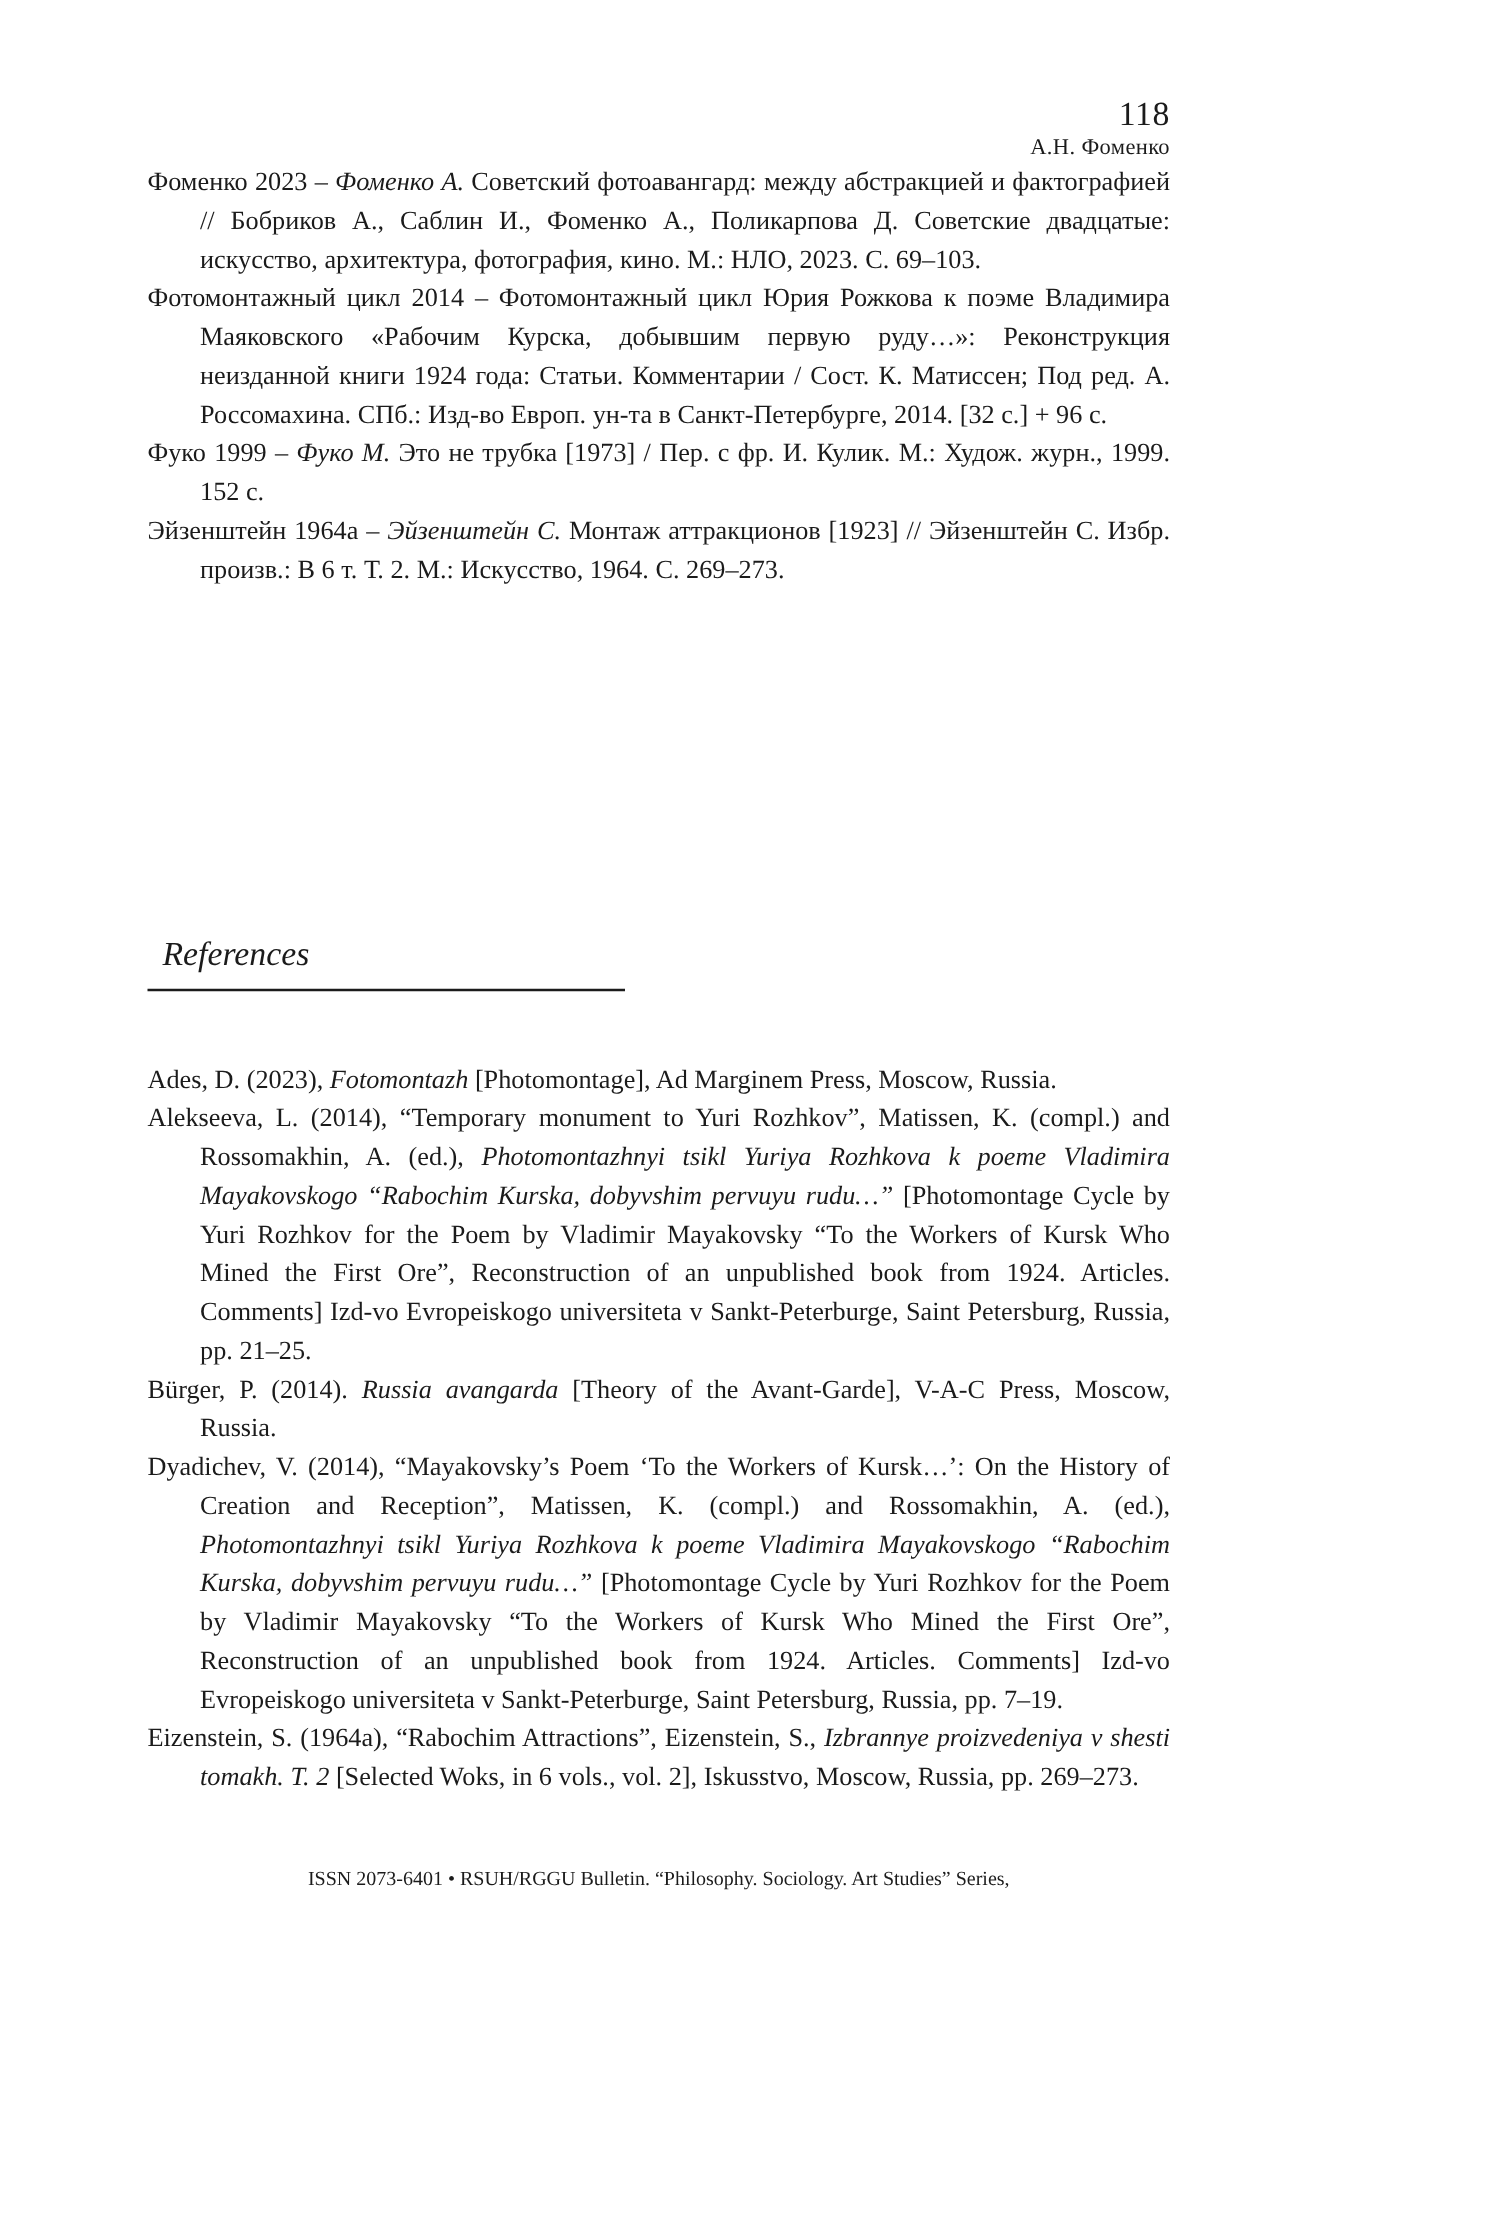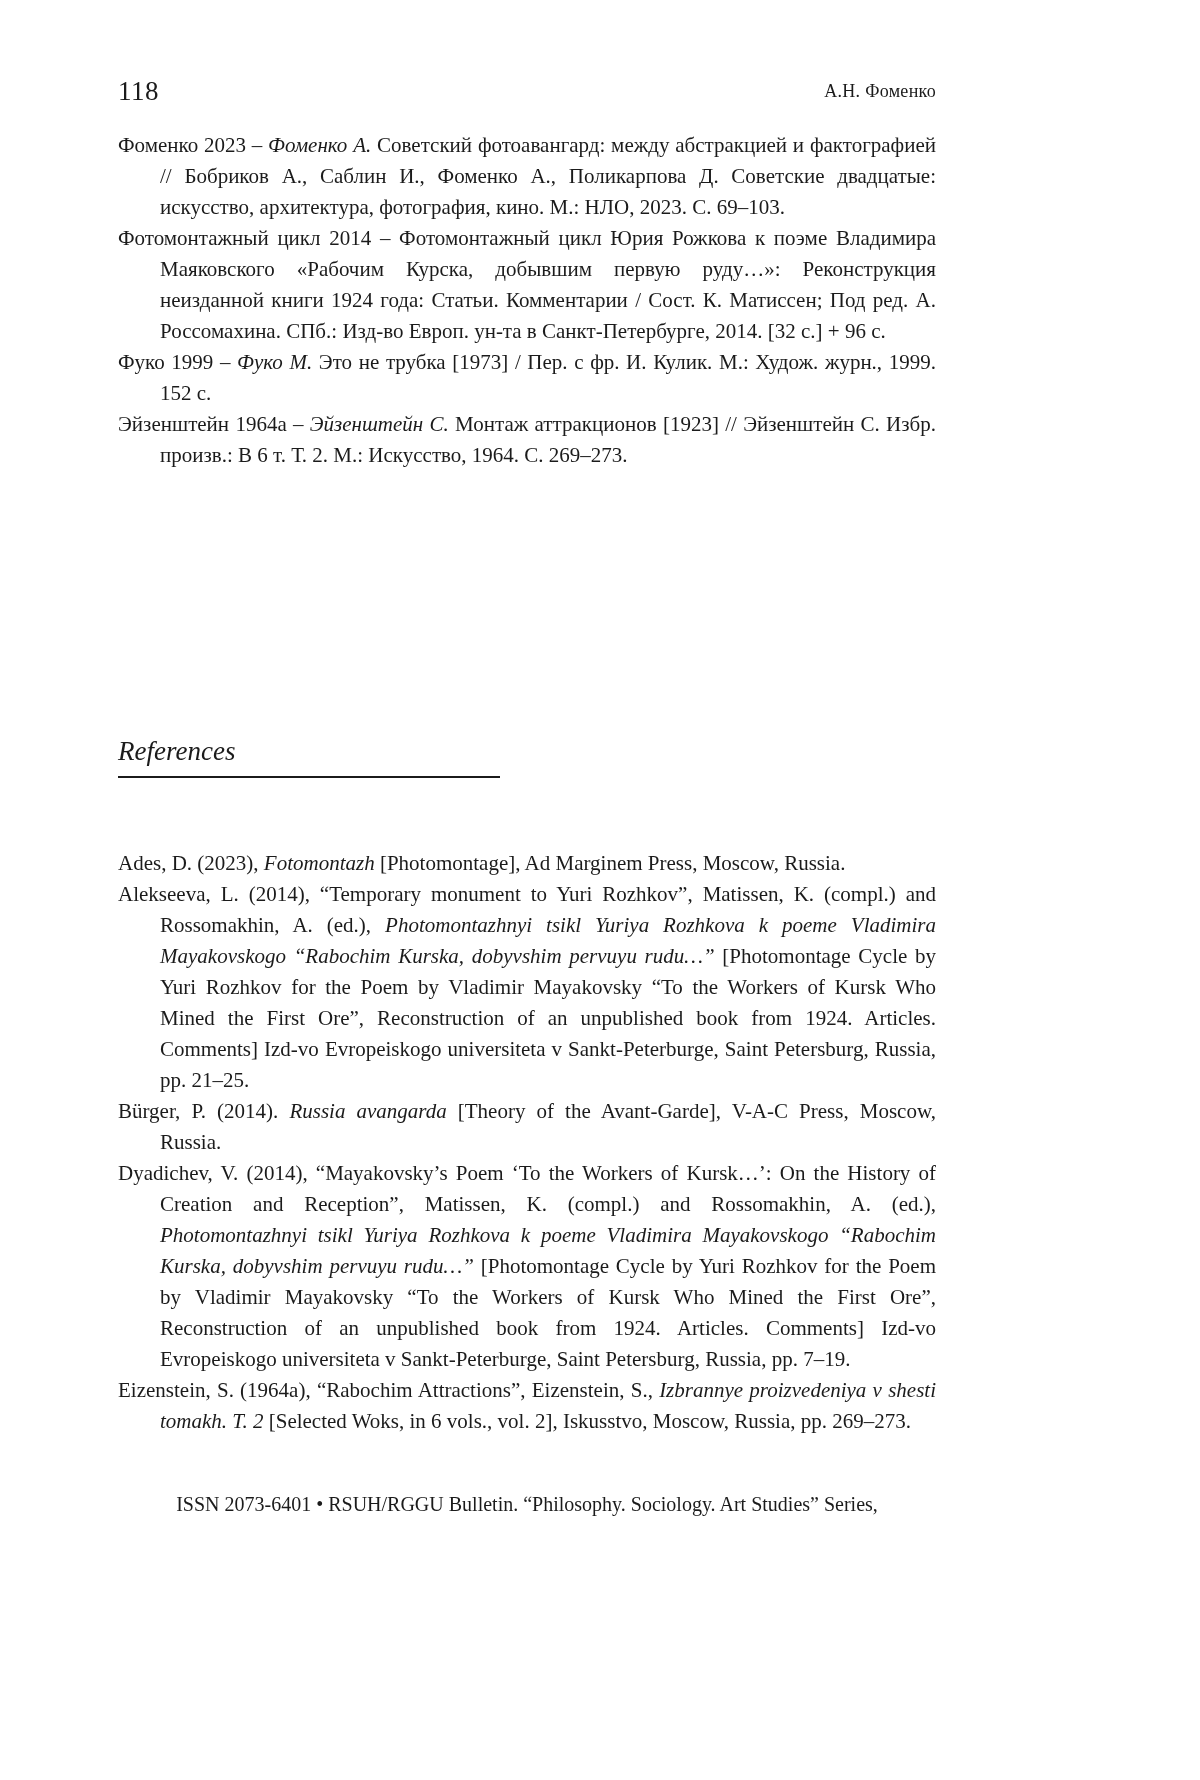--- a/index.html
+++ b/index.html
@@ -17,21 +17,22 @@
     background: #ffffff;
     overflow: hidden;
   }
   .page-header {
     position: absolute;
     top: 76px;
     left: 118px;
     width: 818px;
     display: flex;
     justify-content: space-between;
-    align-items: center;
+    align-items: flex-end;
+    flex-direction: column;
   }
   .page-number {
     font-size: 27px;
     letter-spacing: 0.5px;
   }
   .running-head {
     font-size: 18px;
     letter-spacing: 0.3px;
   }
   .biblio {
@@ -50,38 +51,38 @@
     text-indent: -42px;
   }
   .entry i { font-style: italic; }
   .references-head {
     position: absolute;
     left: 118px;
     top: 736px;
     width: 818px;
   }
   .references-heading {
-    margin: 0;
+    margin: 12px;
     font-size: 27px;
     font-style: italic;
     font-weight: normal;
   }
   .heading-rule {
     width: 382px;
     height: 2px;
     background: #1b1b1b;
     margin-top: 9px;
   }
   .page-footer {
     position: absolute;
     left: 118px;
     top: 1488px;
     width: 818px;
     text-align: center;
-    font-size: 20px;
+    font-size: 16px;
     line-height: 32px;
   }
 </style>
 </head>
 <body>
 
 <div class="page">
 
   <header class="page-header">
     <span class="page-number">118</span>

